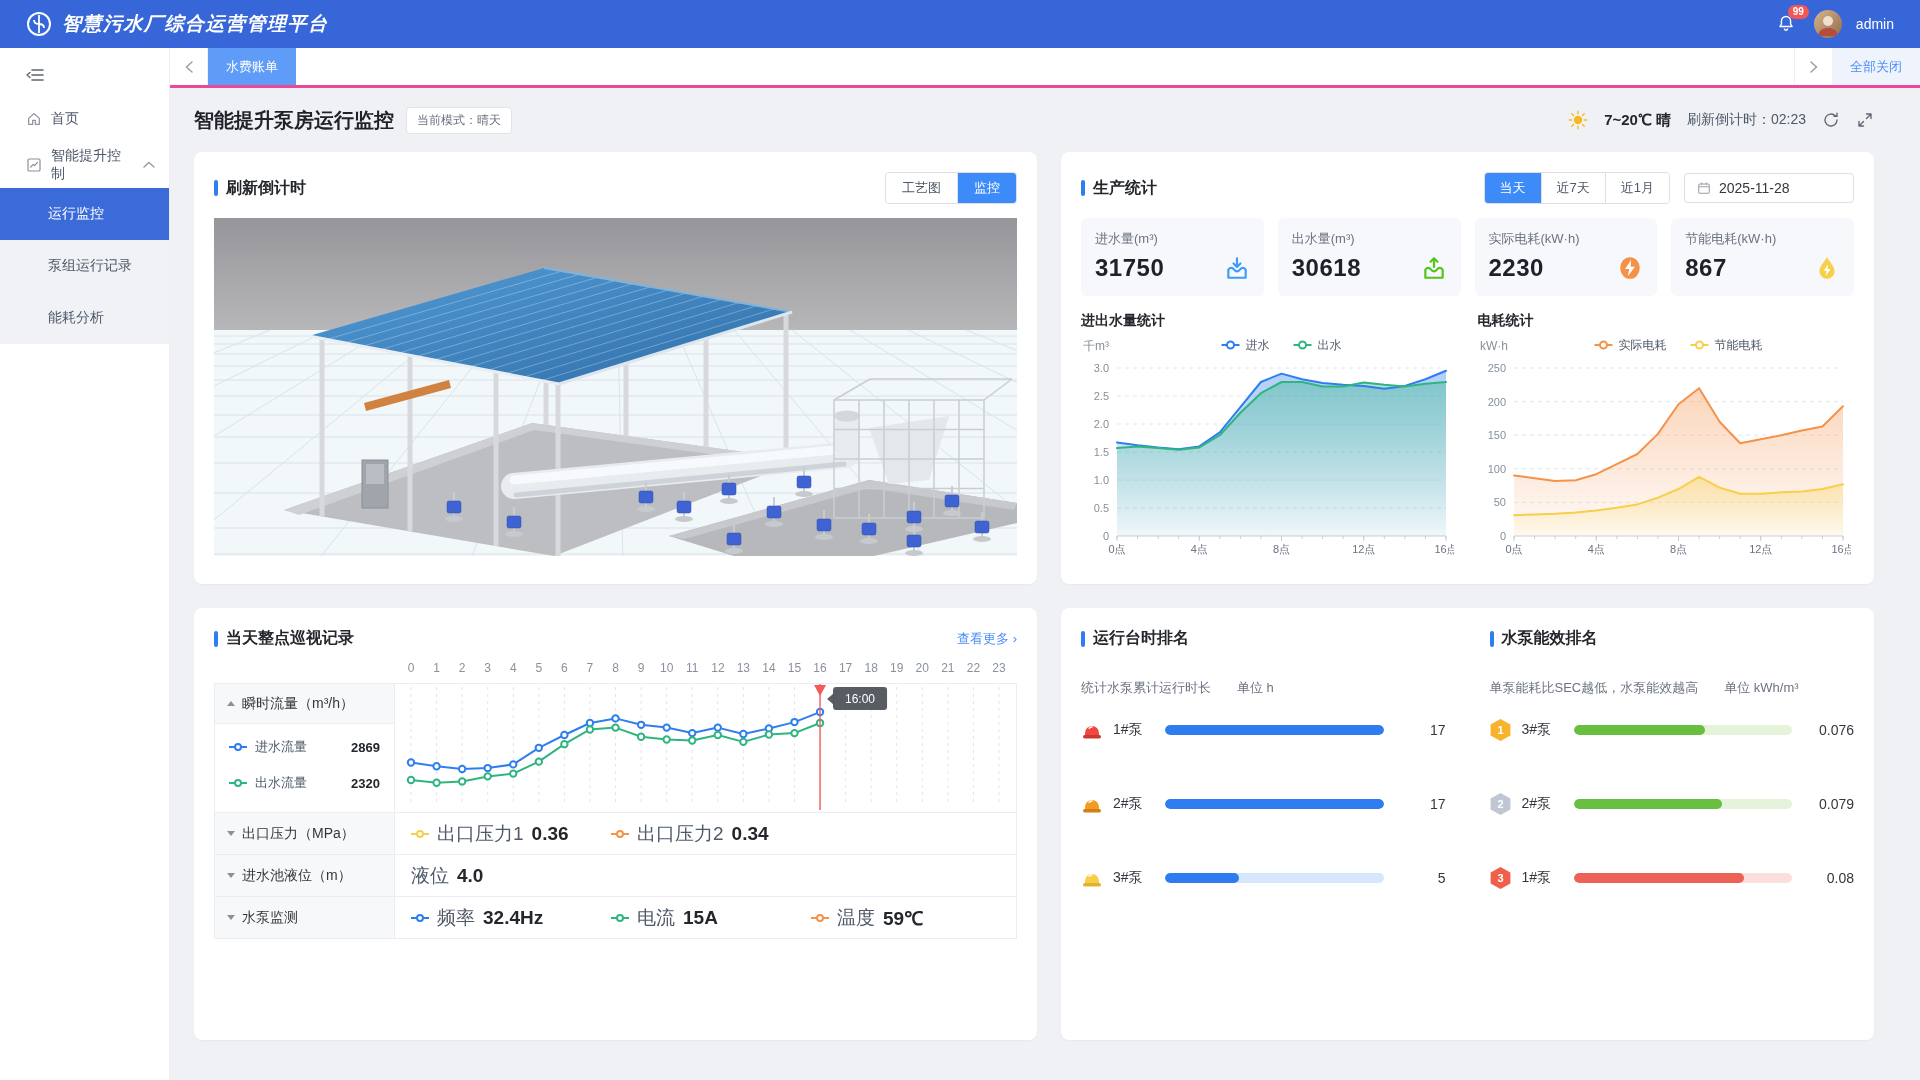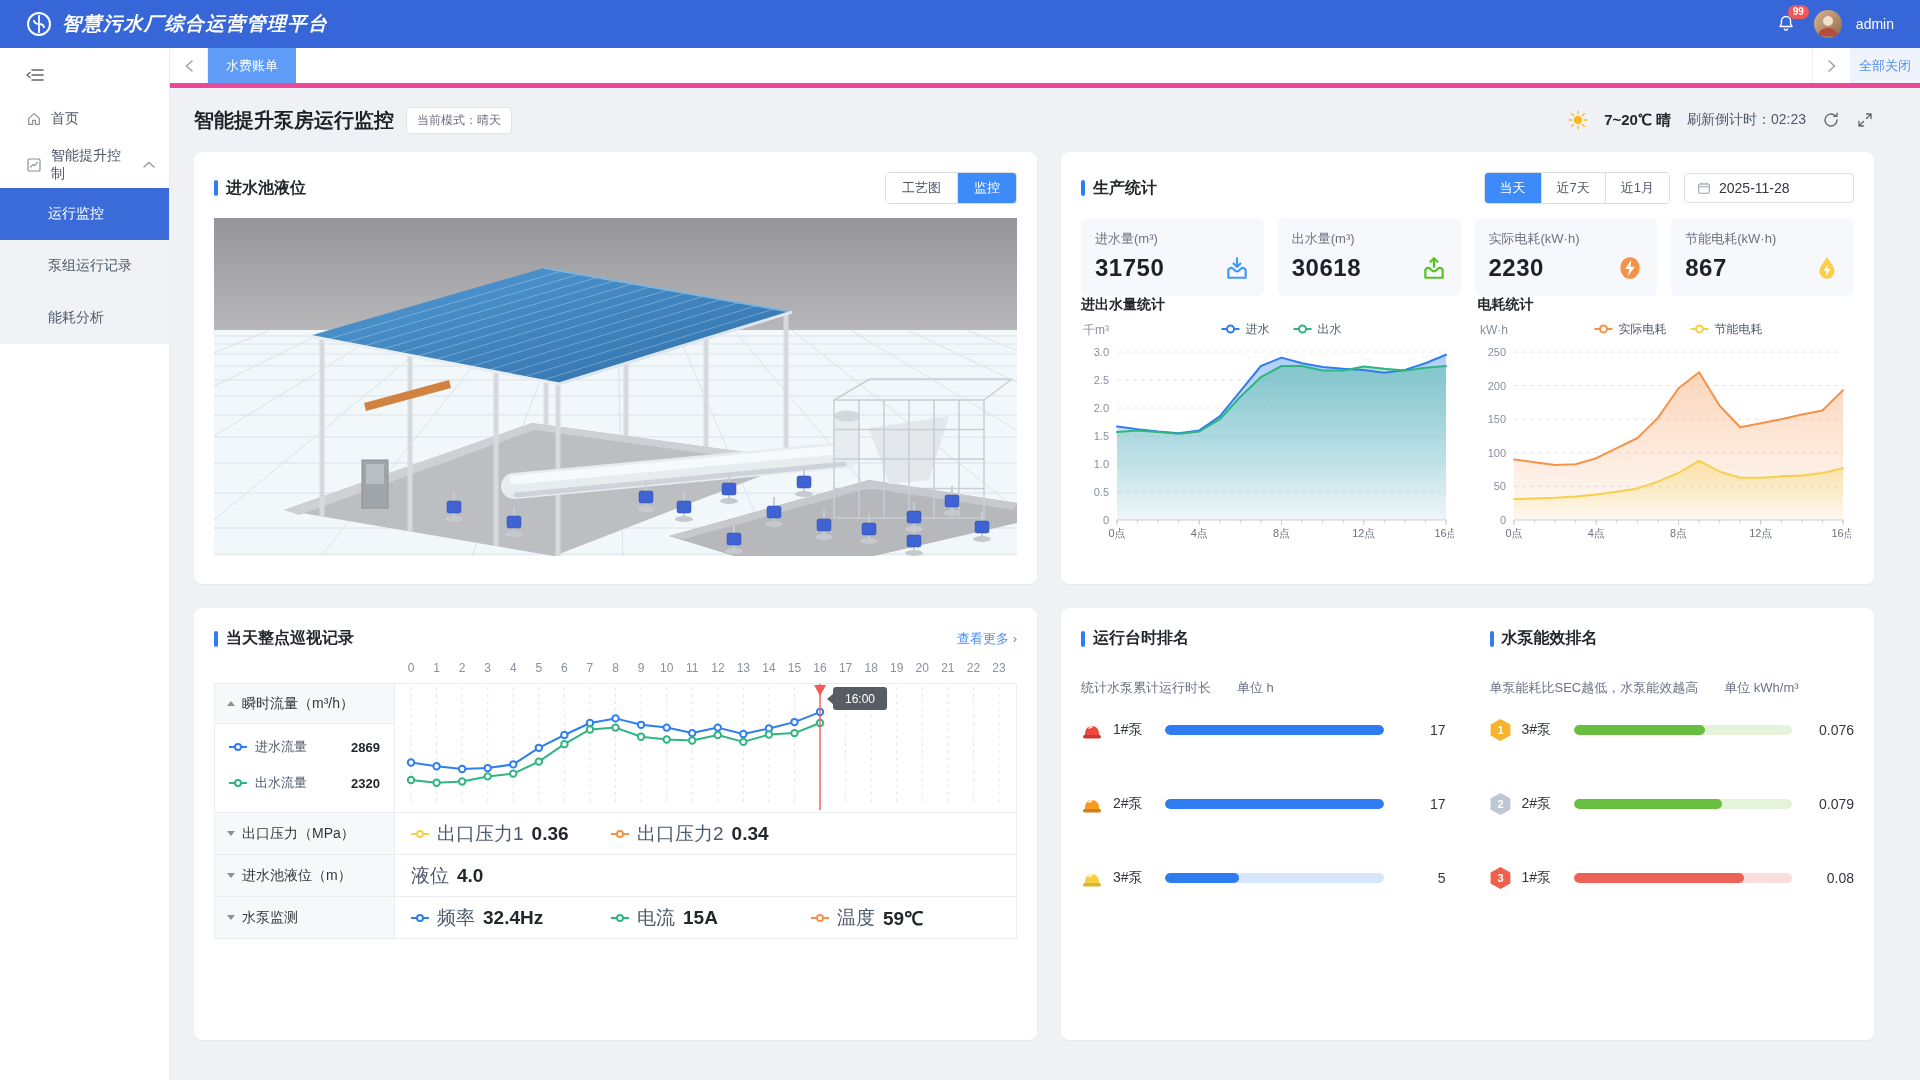--- a/index.html
+++ b/index.html
@@ -16,27 +16,27 @@
 .username{color:#fff;font-size:14px}
 
 .sidebar{position:fixed;top:48px;left:0;bottom:0;width:170px;background:#fff;border-right:1px solid #ECEEF2;z-index:4}
 .collapse-btn{padding:20px 0 14px 26px;cursor:pointer}
 .menu-item{height:46px;display:flex;align-items:center;gap:9px;padding:0 14px 0 26px;font-size:14px;color:#4E5969;cursor:pointer}
 .menu-item .grow{flex:1}
 .submenu{background:#F0F2F6}
 .submenu-item{height:52px;display:flex;align-items:center;padding-left:48px;font-size:14px;color:#4E5969;cursor:pointer}
 .submenu-item.active{background:#3A6BD9;color:#fff}
 
-.tabbar{margin-left:170px;height:40px;background:#fff;border-bottom:5px solid #ec4899;display:flex;align-items:stretch}
+.tabbar{margin-left:170px;height:40px;background:#fff;border-bottom:3px solid #ec4899;display:flex;align-items:stretch}
 .tab-nav{width:38px;border:none;background:#fff;color:#9AA0A8;font-size:15px;cursor:pointer}
 .tab-nav.left{border-right:1px solid #EEF0F3}
 .tab-nav.right{border-left:1px solid #EEF0F3}
 .tab{background:#5E9CF8;color:#fff;padding:0 18px;display:flex;align-items:center;font-size:13px;cursor:pointer}
 .tab-spacer{flex:1}
-.close-all{display:flex;align-items:center;padding:0 9px;background:#EFF3FC;color:#4C8EF8;font-size:13px;cursor:pointer}
+.close-all{display:flex;align-items:center;padding:0 18px;background:#EFF3FC;color:#4C8EF8;font-size:13px;cursor:pointer}
 
 main{margin-left:170px;padding:14px 46px 24px 24px}
 .page-head{display:flex;align-items:center;justify-content:space-between;margin-bottom:14px;height:36px}
 .ph-left{display:flex;align-items:center;gap:12px}
 .ph-left h1{font-size:20px;color:#1F2329}
 .mode-badge{border:1px solid #E0E3E8;border-radius:4px;padding:4px 10px;font-size:12px;color:#6B7280;background:#fff}
 .ph-right{display:flex;align-items:center;gap:16px}
 .weather{font-size:15px;font-weight:600;color:#23262B}
 .countdown{font-size:14px;color:#4E5969}
 .icon-btn{cursor:pointer;display:flex;align-items:center}
@@ -58,21 +58,21 @@
 .seg{display:flex;border:1px solid #DCDFE6;border-radius:4px;overflow:hidden;margin-left:auto}
 .seg button{height:30px;padding:0 15px;background:#fff;border:none;font-size:13px;color:#4E5969;cursor:pointer}
 .seg button + button{border-left:1px solid #DCDFE6}
 .seg button.active{background:#3D8BF8;color:#fff}
 .datebox{margin-left:14px;height:30px;border:1px solid #DCDFE6;border-radius:4px;display:flex;align-items:center;padding:0 12px;gap:8px;font-size:14px;color:#33373D;min-width:170px;cursor:pointer}
 .stats{display:flex;gap:14px;margin-top:14px}
 .stat{flex:1;background:#F6F8FB;border-radius:6px;padding:12px 14px;height:78px}
 .stat .lb{font-size:13px;color:#6B7280}
 .stat .vrow{display:flex;align-items:center;justify-content:space-between;margin-top:6px}
 .stat .val{font-size:24px;font-weight:700;color:#1D2129;letter-spacing:.5px}
-.charts{display:flex;gap:20px;}
+.charts{display:flex;gap:20px;margin-top:16px}
 .chart-block{flex:1}
 .chart-block h4{font-size:14px;color:#23262B;margin-bottom:2px}
 
 .patrol-card{width:843px}
 .patrol-head{display:flex;align-items:center}
 .more{margin-left:auto;color:#4C8EF8;font-size:13px;cursor:pointer}
 #hours-strip{position:relative;height:20px;margin:12px 0 2px}
 #hours-strip span{position:absolute;transform:translateX(-50%);font-size:12px;color:#8A919C}
 .ptable{border:1px solid #EBEDF2}
 .prow{display:flex;border-top:1px solid #EBEDF2}
@@ -229,21 +229,21 @@
         <svg width="18" height="18" viewBox="0 0 24 24" fill="none" stroke="#5F6670" stroke-width="1.8" stroke-linecap="round" stroke-linejoin="round">
             <path d="M14 4h6v6M10 20H4v-6M20 4l-6 6M4 20l6-6"></path>
           </svg>
       </span>
     </div>
   </div>
 
   <div class="grid-row">
     <section class="card process-card">
       <div class="proc-head">
-        <div class="panel-title">进水池液位</div>
+        <div class="panel-title">刷新倒计时</div>
         <div class="toggle">
           <button>工艺图</button>
           <button class="active">监控</button>
         </div>
       </div>
       <svg id="plant3d" viewBox="0 0 803 338" preserveAspectRatio="none">
         <defs>
           <linearGradient id="skyg" x1="0" y1="0" x2="0" y2="1">
               <stop offset="0" stop-color="#96969A"></stop>
               <stop offset="1" stop-color="#B7B7BA"></stop>

